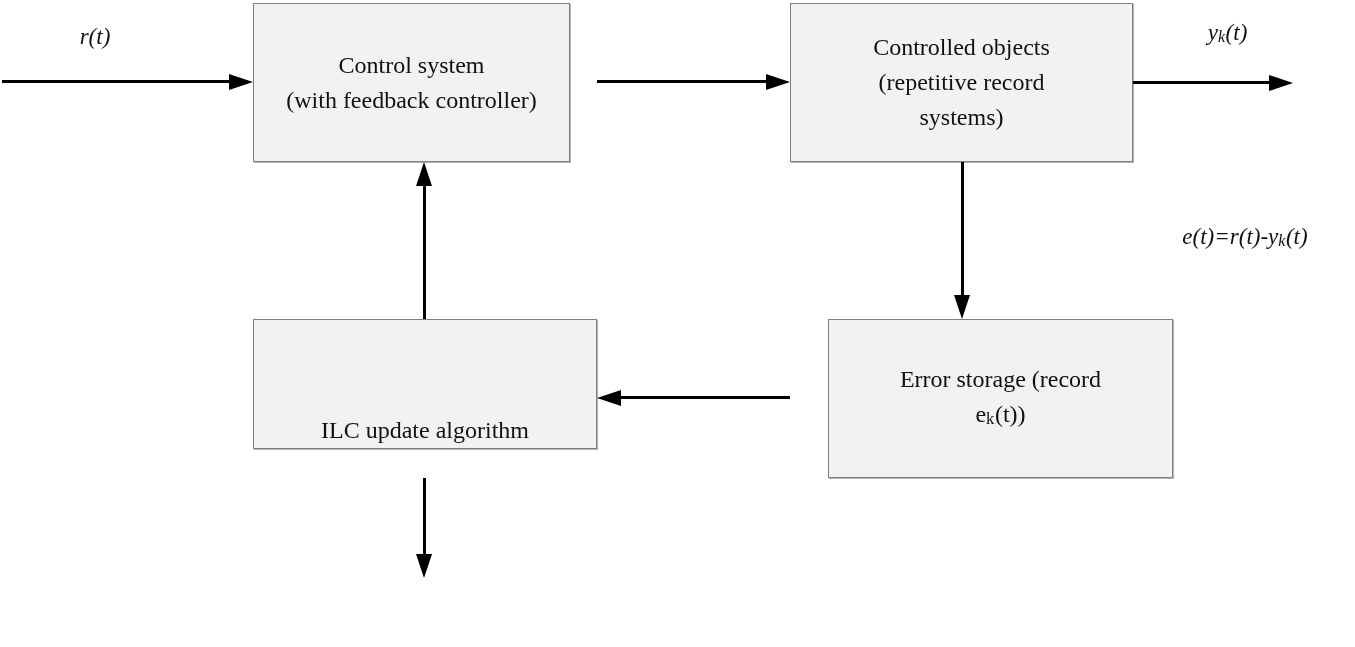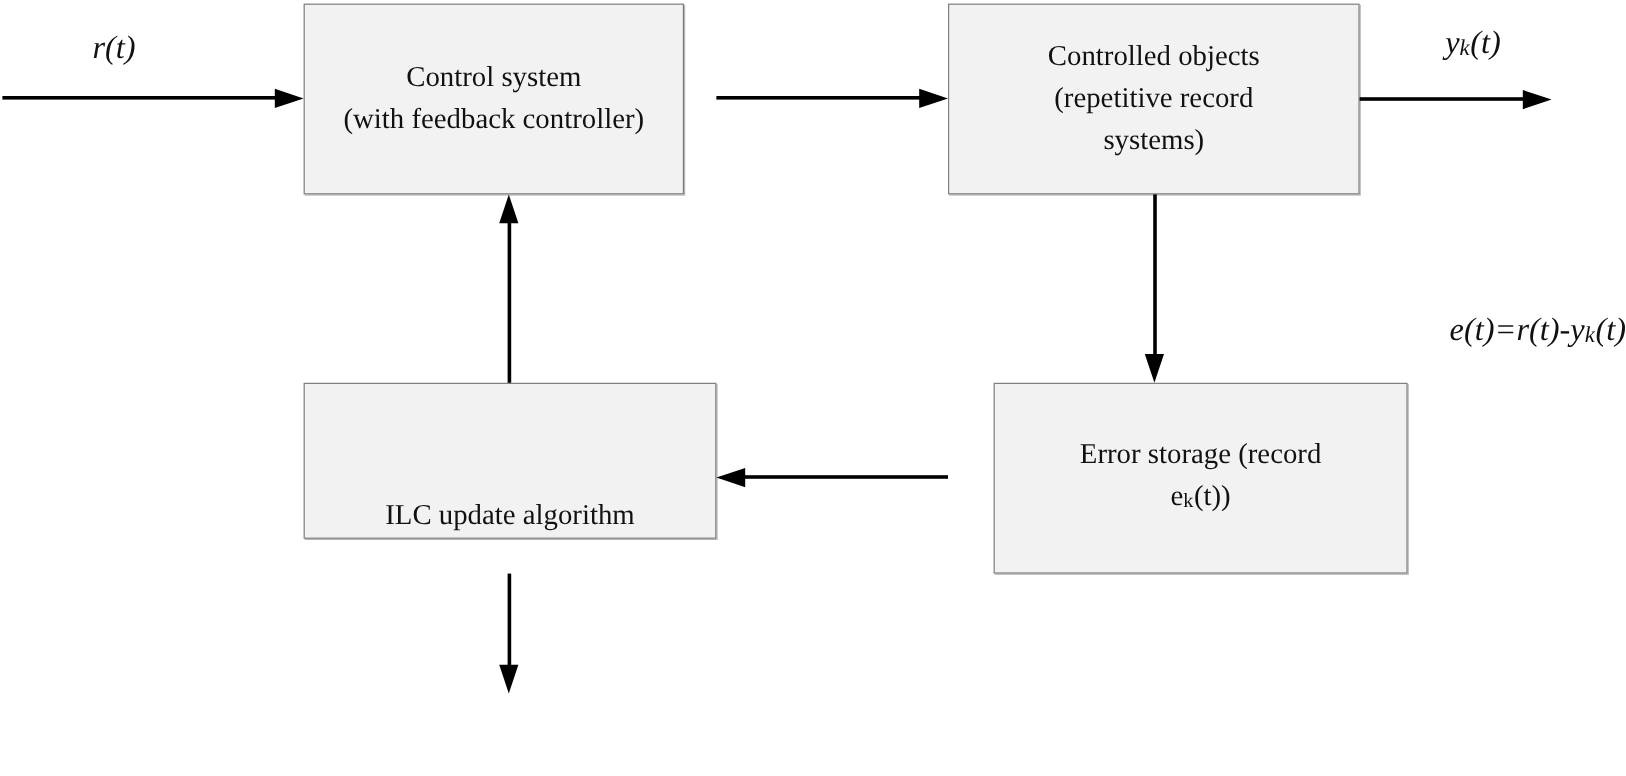--- a/index.html
+++ b/index.html
@@ -35,27 +35,27 @@
 
   .sub {
     font-size: 70%;
     vertical-align: -0.1em;
     letter-spacing: 0.5px;
   }
 
   .flow-label {
     position: absolute;
     font-style: italic;
-    font-size: 27px;
+    font-size: 23px;
     white-space: nowrap;
     color: var(--text, #111111);
   }
   #label-input  { left: 30px;   top: 24px;  width: 130px; text-align: center; }
   #label-output { left: 1160px; top: 20px;  width: 135px; text-align: center; }
-  #label-error  { left: 1135px; top: 224px; width: 220px; text-align: right; margin-top: 35px; }
+  #label-error  { left: 1135px; top: 224px; width: 220px; text-align: center; }
   #label-update { left: 360px;  top: 597px; width: 130px; text-align: center; }
 
   .arrow-line-h { position: absolute; height: 3px; background: var(--arrow, #000); }
   .arrow-line-v { position: absolute; width: 3px;  background: var(--arrow, #000); }
   .head { position: absolute; width: 0; height: 0; }
   .head-right {
     border-left: 24px solid var(--arrow, #000);
     border-top: 8px solid transparent;
     border-bottom: 8px solid transparent;
   }

